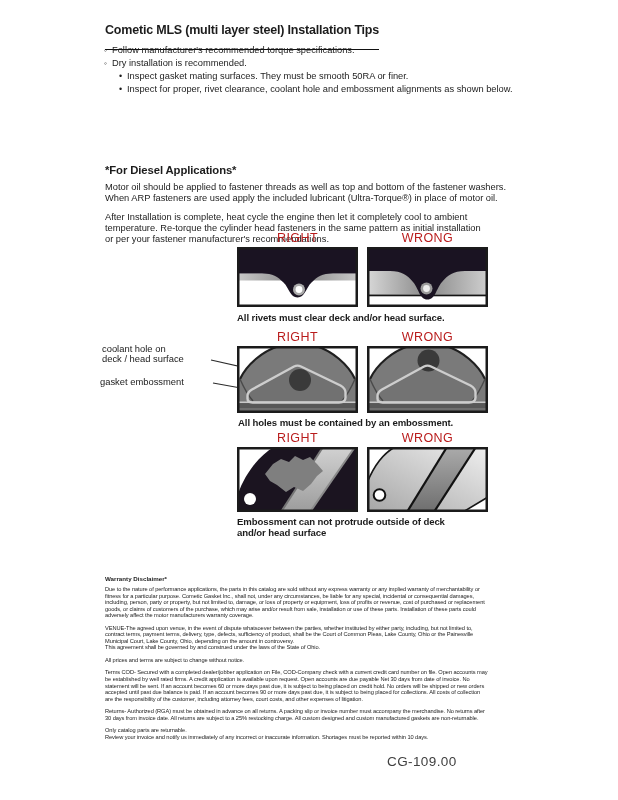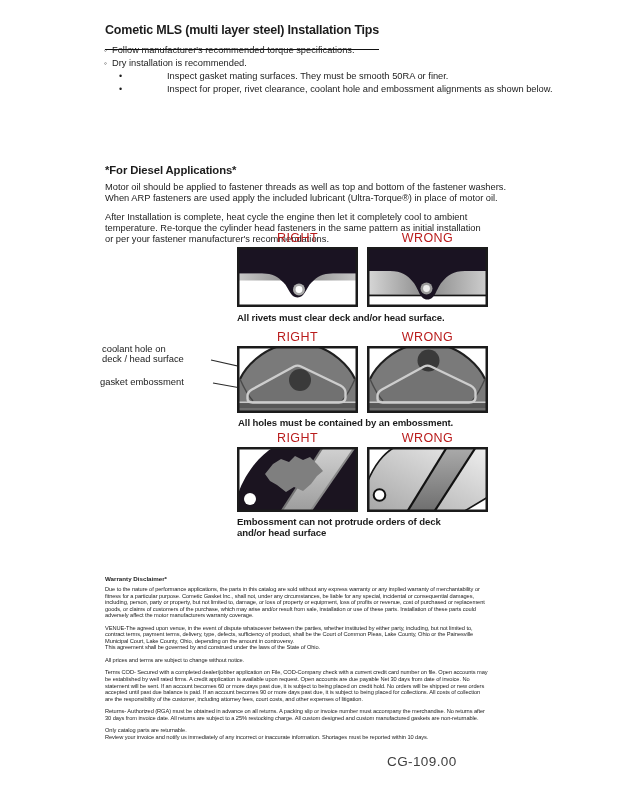--- a/index.html
+++ b/index.html
@@ -10,21 +10,21 @@
   }
   .abs { position:absolute; }
   .page-title {
     left:105px; top:23px; font-size:12.5px; font-weight:bold; letter-spacing:-0.2px;
     border-bottom:1.6px solid #111; padding-bottom:12px; white-space:nowrap;
   }
   .tips { left:104px; top:44px; font-size:9.3px; }
   .tip-row { display:flex; line-height:12.9px; white-space:nowrap;align-items:flex-end; }
   .tip-row .mk { width:8px; flex:none; }
   .tip-row.main .mk::before { content:"\25E6"; font-size:8.5px; }
-  .tip-row.sub { margin-left:15px;gap:40px; }
+  .tip-row.sub { margin-left:15px; }
   .tip-row.sub .mk::before { content:"\2022"; font-size:9px; }
   .diesel { left:105px; top:116px; width:432px;margin-top:48px; }
   .diesel-heading { font-size:11.3px; font-weight:bold; margin-bottom:6px; letter-spacing:-0.1px; }
   .diesel p { font-size:9.3px; line-height:10.8px; margin-bottom:8.5px; white-space:pre-line; }
   .fig-label {
     width:121px; text-align:center; font-size:12.5px; letter-spacing:0.4px; color:#b91c1c;
   }
   .fig { width:121px; }
   .fig svg { display:block; width:100%; height:100%; }
   .fig-caption { font-size:9.6px; font-weight:bold; letter-spacing:-0.1px; white-space:pre-line; line-height:11px; }
@@ -199,21 +199,21 @@
     <rect width="121" height="65" fill="#ffffff"></rect>
     <path d="M28,0 H121 V50 L96,65 H0 V36 C8,16 17,6 28,0 Z" fill="url(#g4a)" stroke="#161616" stroke-width="1.6"></path>
     <path d="M80,0 H109 L67,65 H40 Z" fill="url(#g5a)"></path>
     <path d="M80,0 L40,65" stroke="#121212" stroke-width="2.2"></path>
     <path d="M109,0 L67,65" stroke="#121212" stroke-width="2.2"></path>
     <circle cx="12.5" cy="48" r="5.8" fill="#ffffff" stroke="#121212" stroke-width="2"></circle>
     <rect x="1.25" y="1.25" width="118.5" height="62.5" fill="none" stroke="#1b1b1b" stroke-width="2.5"></rect>
   </svg>
 </div>
 
-<div class="abs fig-caption" style="left:237px; top:516px; width:230px;">Embossment can not protrude orders of deck
+<div class="abs fig-caption" style="left:237px; top:516px; width:230px;">Embossment can not protrude outside of deck
 and/or head surface</div>
 
 <div class="abs disclaimer">
   <h4>Warranty Disclaimer*</h4>
   <p>Due to the nature of performance applications, the parts in this catalog are sold without any express warranty or any implied warranty of merchantability or
 fitness for a particular purpose.  Cometic Gasket Inc., shall not, under any circumstances, be liable for any special, incidental or consequential damages,
 including, person, party or property, but not limited to, damage, or loss of property or equipment, loss of profits or revenue, cost of purchased or replacement
 goods, or claims of customers of the purchase, which may arise and/or result from sale, installation or use of these parts.  Installation of these parts could
 adversely affect the motor manufacturers warranty coverage.</p>
   <p>VENUE-The agreed upon venue, in the event of dispute whatsoever between the parties, whether instituted by either party, including, but not limited to,

